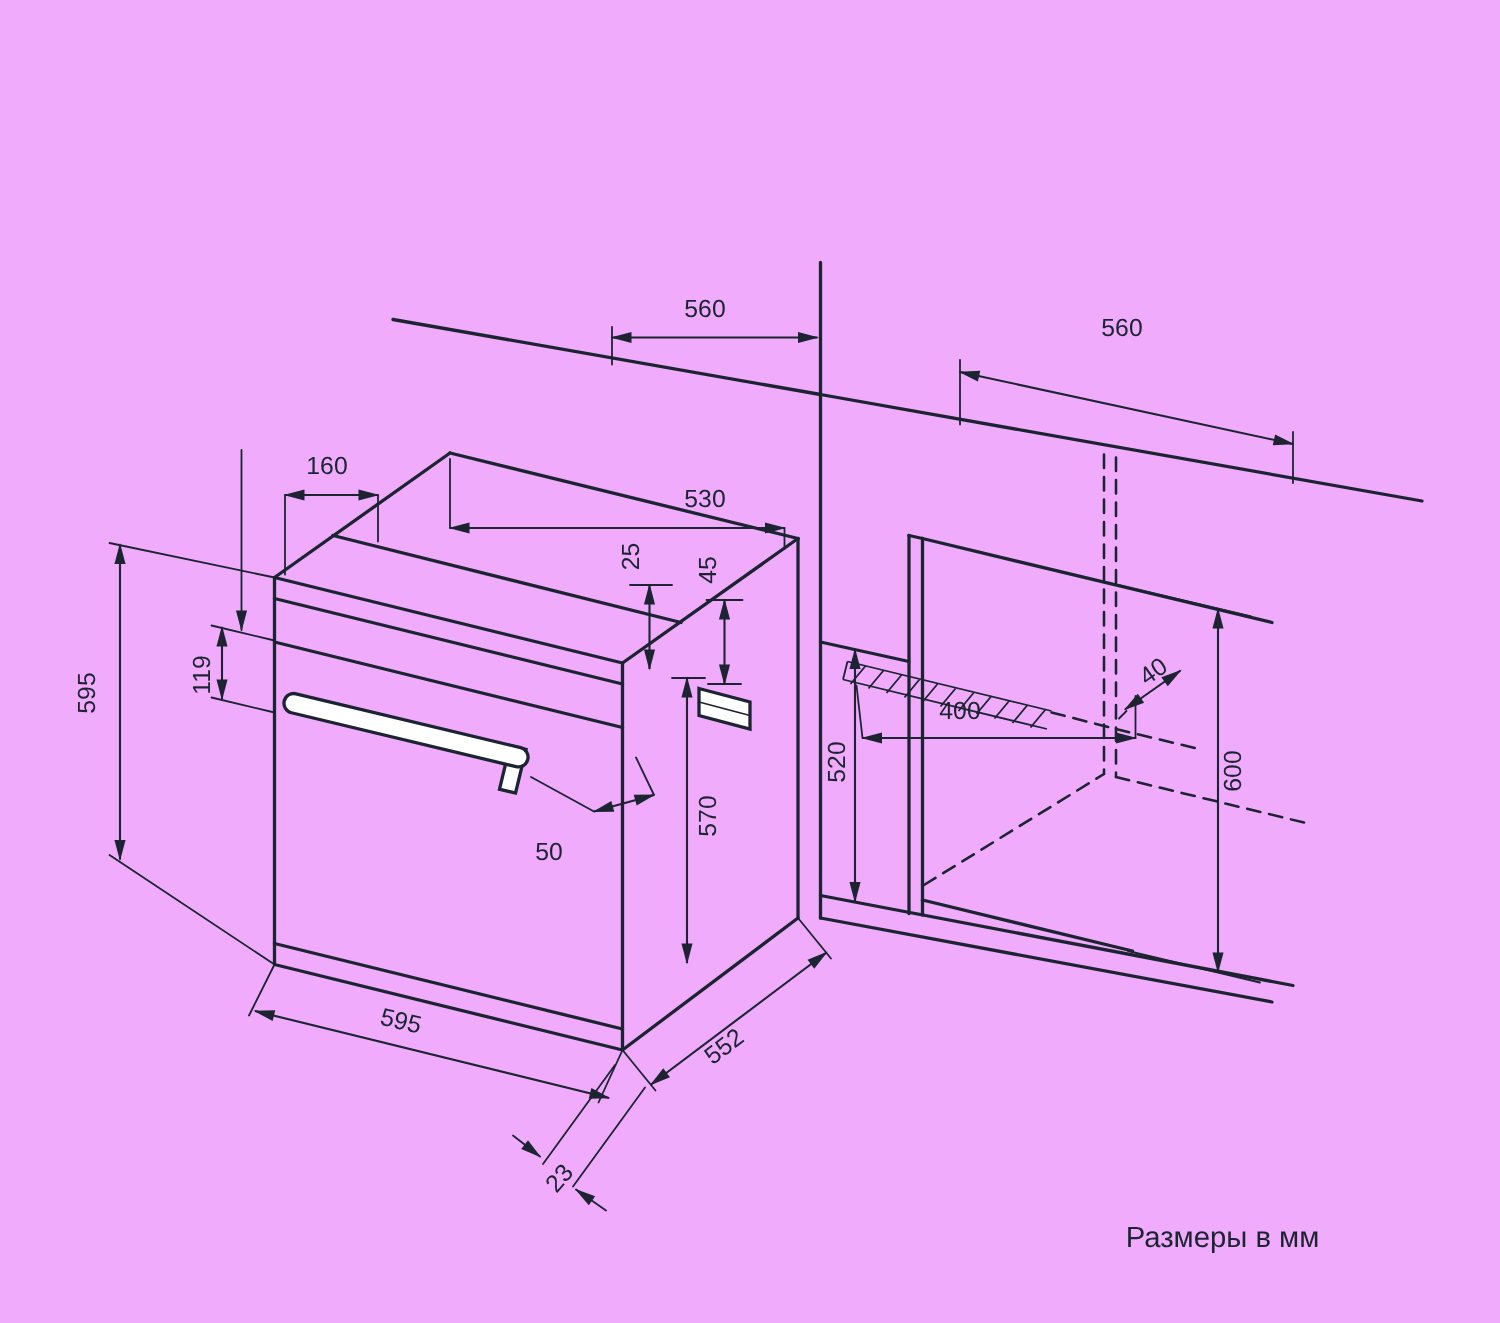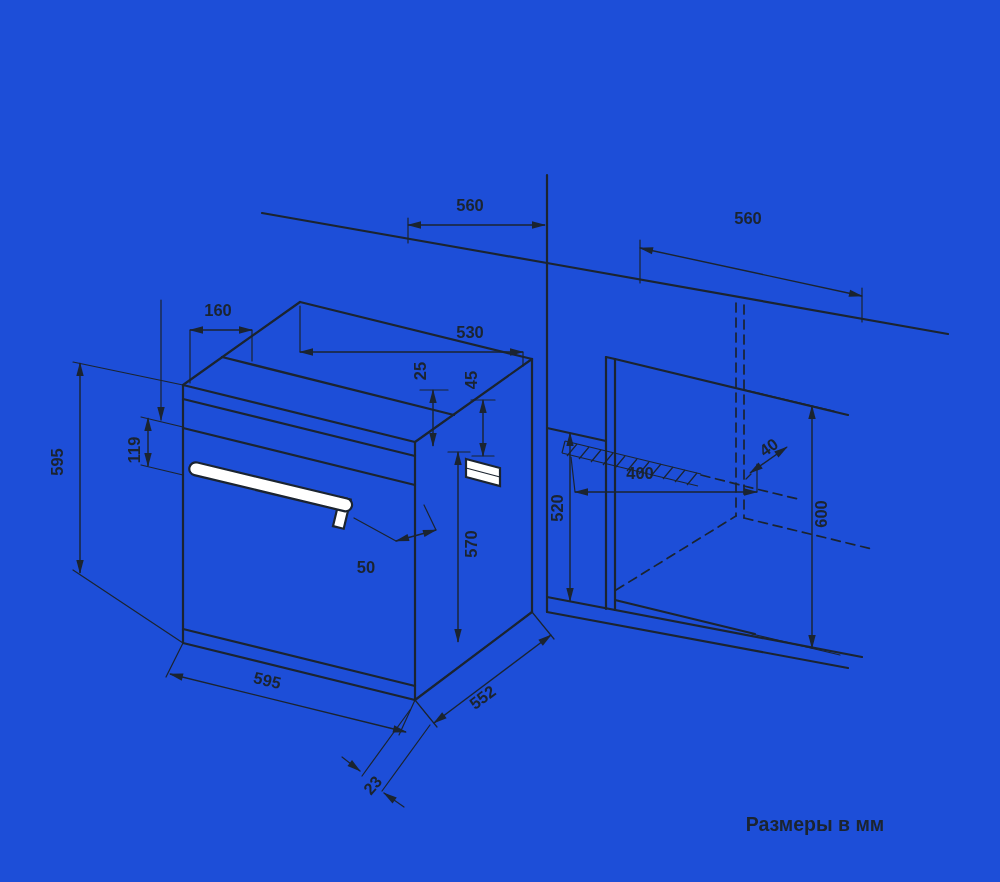--- a/index.html
+++ b/index.html
@@ -1,18 +1,18 @@
 <!DOCTYPE html>
 <html><head>
 <meta charset="utf-8">
 <style>
   html,body{margin:0;padding:0;background:#ffffff;}
   .canvas{
-    width:1000px;height:882px;position:relative;background:#1d4ed8;
-    font-family:"Liberation Sans",sans-serif;overflow:hidden;font-weight:bold;
+    width:1000px;height:882px;position:relative;background:#f0abfc;
+    font-family:"Liberation Sans",sans-serif;overflow:hidden;
   }
   svg{display:block;}
   .o  {fill:none;stroke:#1b2430;stroke-width:2.2;stroke-linecap:round;stroke-linejoin:round;}
   .w  {fill:#ffffff;stroke:#1b2430;stroke-width:2.2;}
   .e  {fill:none;stroke:#1b2430;stroke-width:1.2;stroke-linecap:round;}
   .d  {fill:none;stroke:#1b2430;stroke-width:1.4;}
   .h  {fill:none;stroke:#1b2430;stroke-width:1.2;}
   .dash{fill:none;stroke:#1b2430;stroke-width:1.7;stroke-dasharray:9 6;stroke-linecap:round;}
   text{font-family:"Liberation Sans",sans-serif;font-size:16.5px;fill:#1b2430;text-anchor:middle;}
   .cap{font-size:19.5px;}

